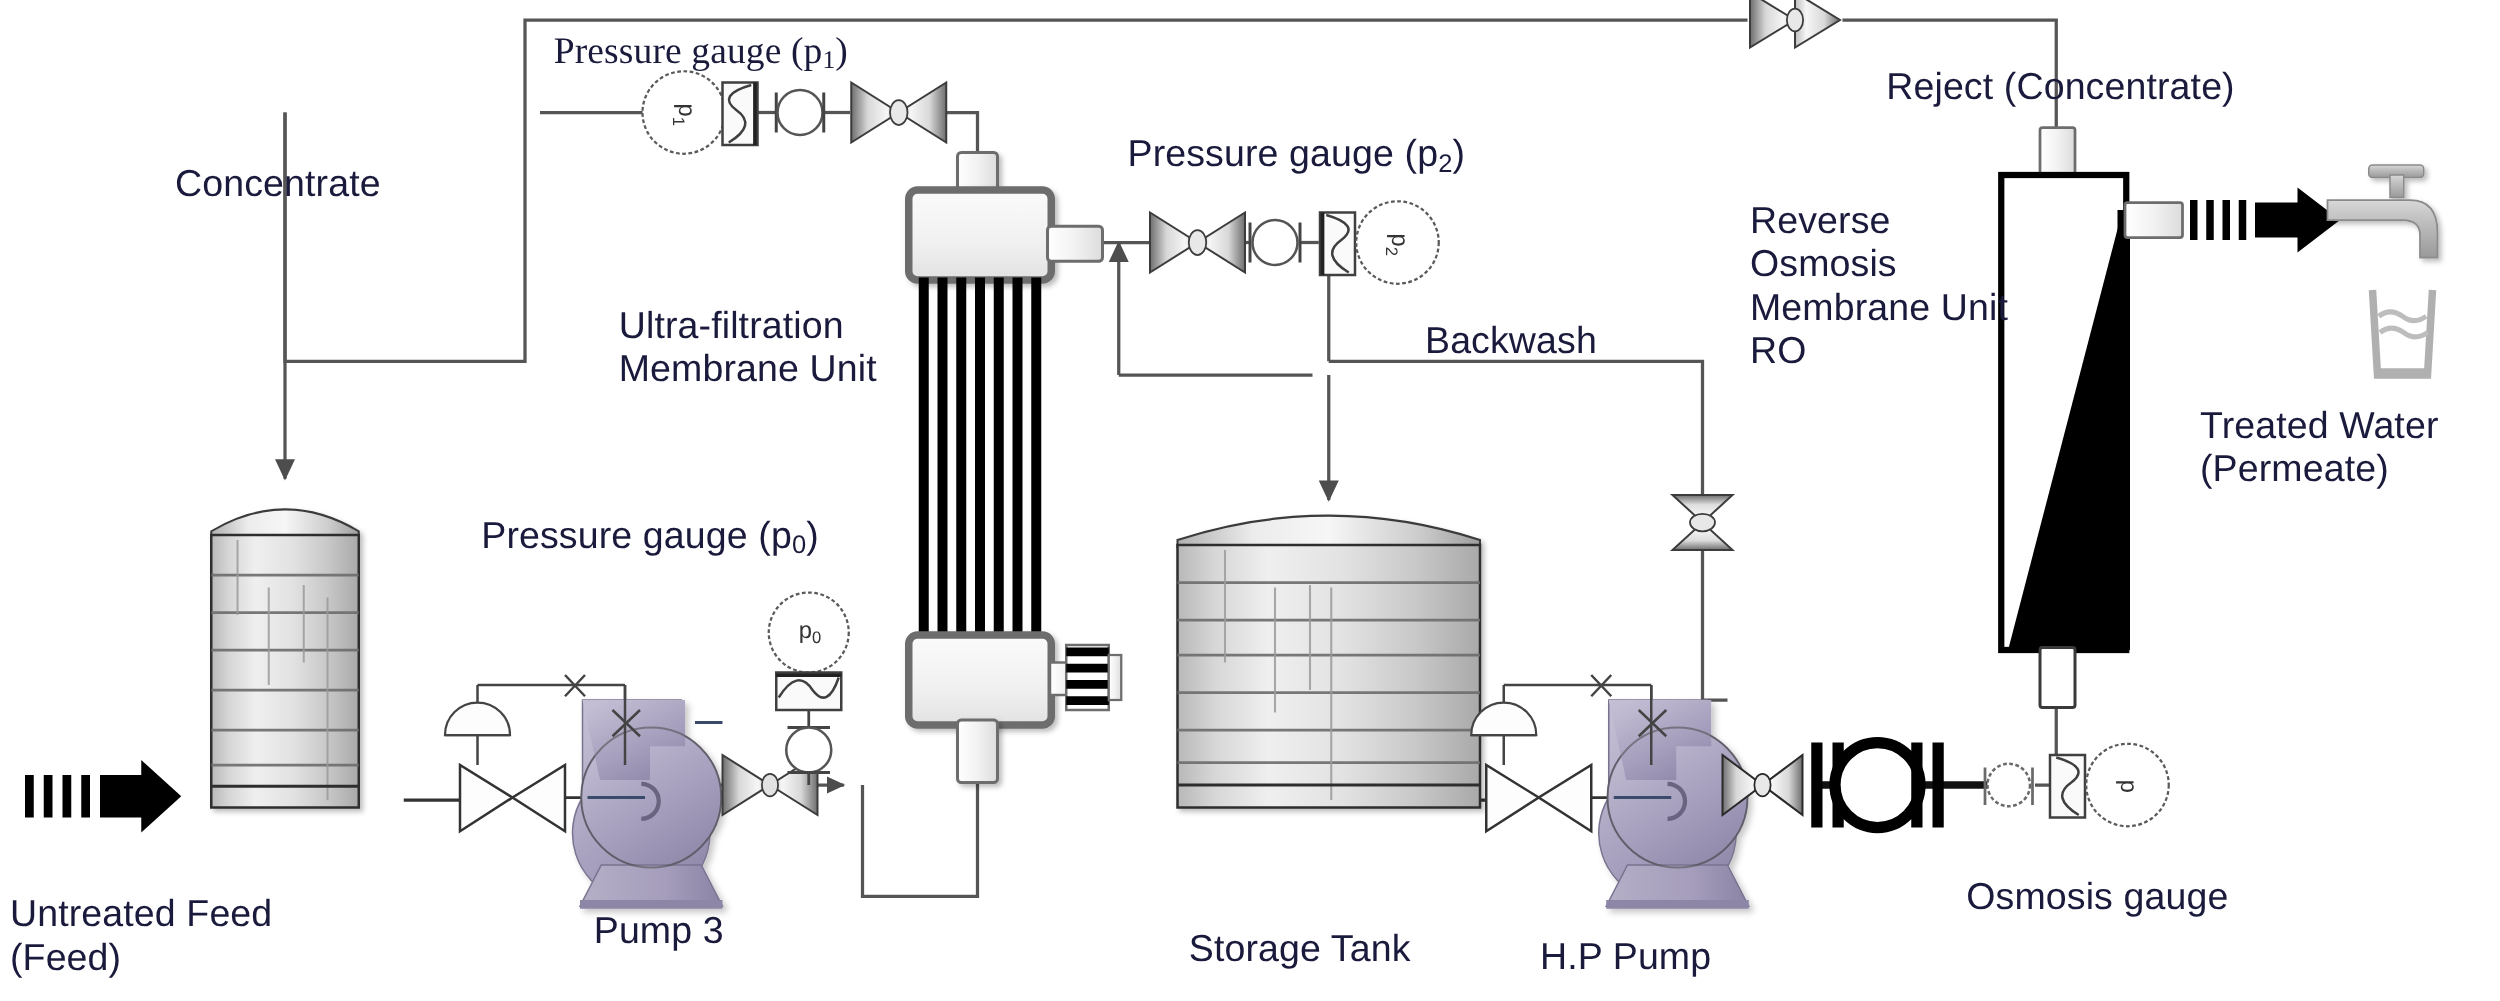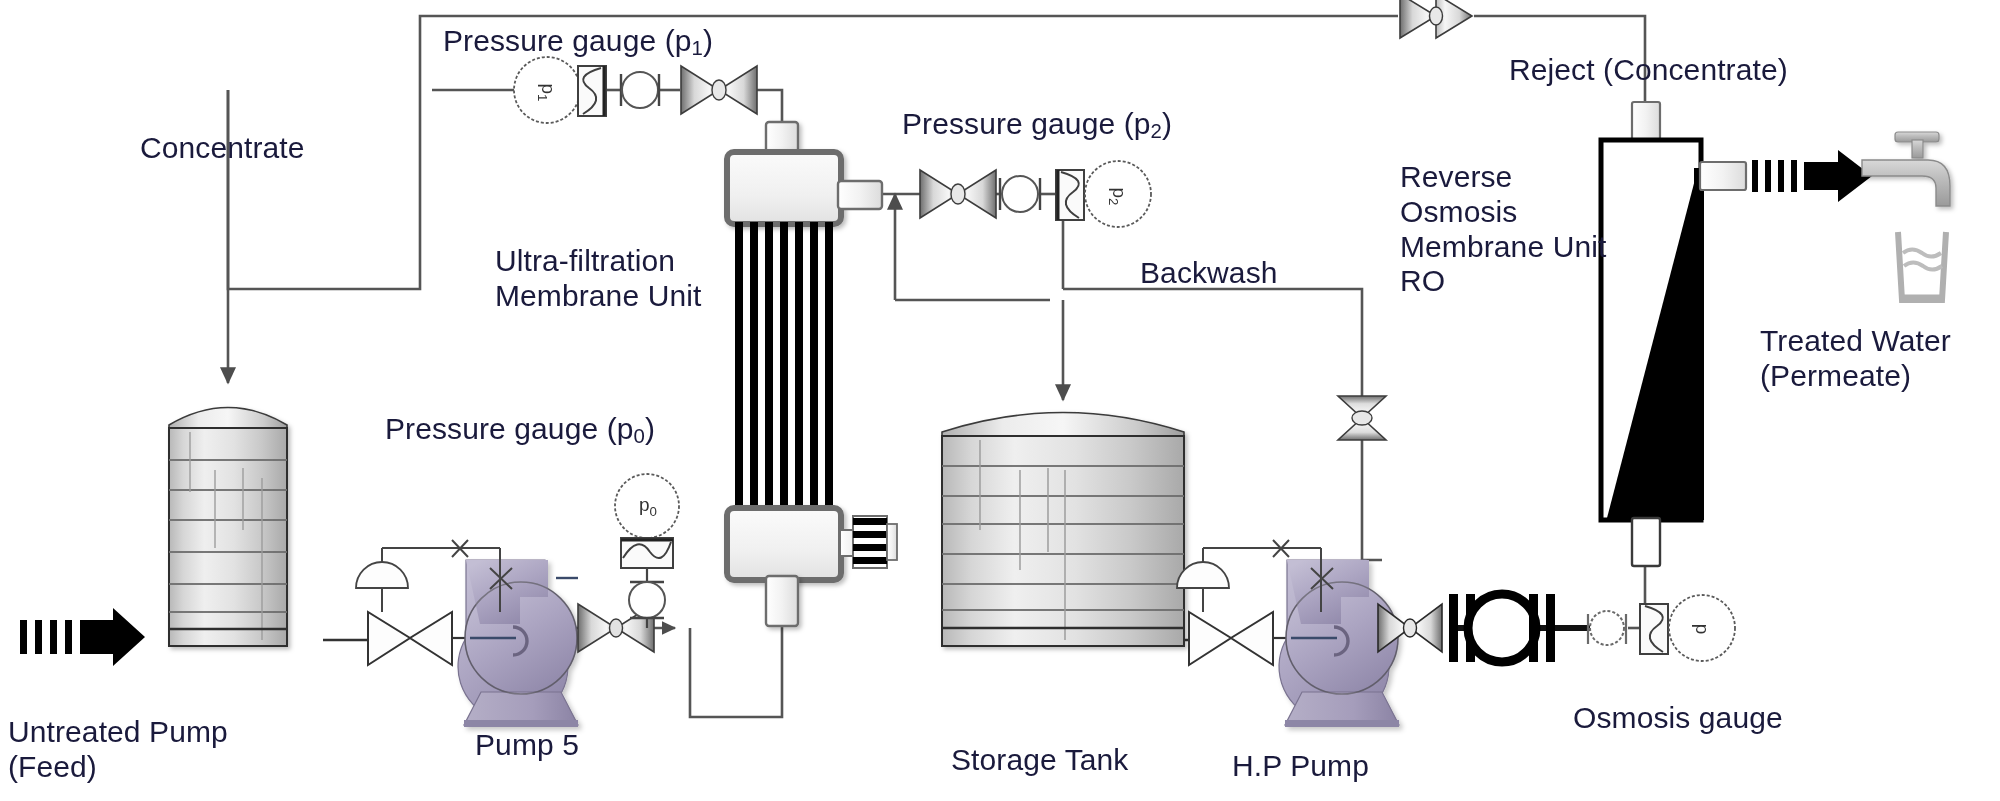--- a/index.html
+++ b/index.html
@@ -441,40 +441,40 @@
       <g fill="none" stroke="#bdbdbd" stroke-width="4">
         <path d="M 1903 253 q 9 -7 19 0 q 9 7 19 0"></path>
         <path d="M 1904 266 q 9 -7 19 0 q 9 7 19 0"></path>
       </g>
       <line x1="1900" y1="297" x2="1944" y2="297" stroke="#b0b0b0" stroke-width="5"></line>
     </g>
 
   </svg>
 
   <div class="lbl center" style="left:8px; top:715px; width:240px;">
-    <div>Untreated Pump</div>
+    <div>Untreated Feed</div>
     <div>(Feed)</div>
   </div>
 
   <div class="lbl" style="left:140px; top:131px;">Concentrate</div>
 
-  <div class="lbl" style="left:443px; top:24px;">
+  <div class="lbl" style="left:443px; top:24px;font-family:Liberation Serif, serif;">
     <span>Pressure gauge (p</span><sub>1</sub><span>)</span>
   </div>
 
   <div class="lbl center" style="left:495px; top:244px; width:230px;">
     <div>Ultra-filtration</div>
     <div>Membrane Unit</div>
   </div>
 
   <div class="lbl" style="left:385px; top:412px;">
     <span>Pressure gauge (p</span><sub>0</sub><span>)</span>
   </div>
 
-  <div class="lbl" style="left:475px; top:728px;">Pump 5</div>
+  <div class="lbl" style="left:475px; top:728px;">Pump 3</div>
 
   <div class="lbl" style="left:902px; top:107px;">
     <span>Pressure gauge (p</span><sub>2</sub><span>)</span>
   </div>
 
   <div class="lbl" style="left:1140px; top:256px;">Backwash</div>
 
   <div class="lbl" style="left:951px; top:743px;">Storage Tank</div>
 
   <div class="lbl" style="left:1232px; top:749px;text-align:center;">H.P Pump</div>

